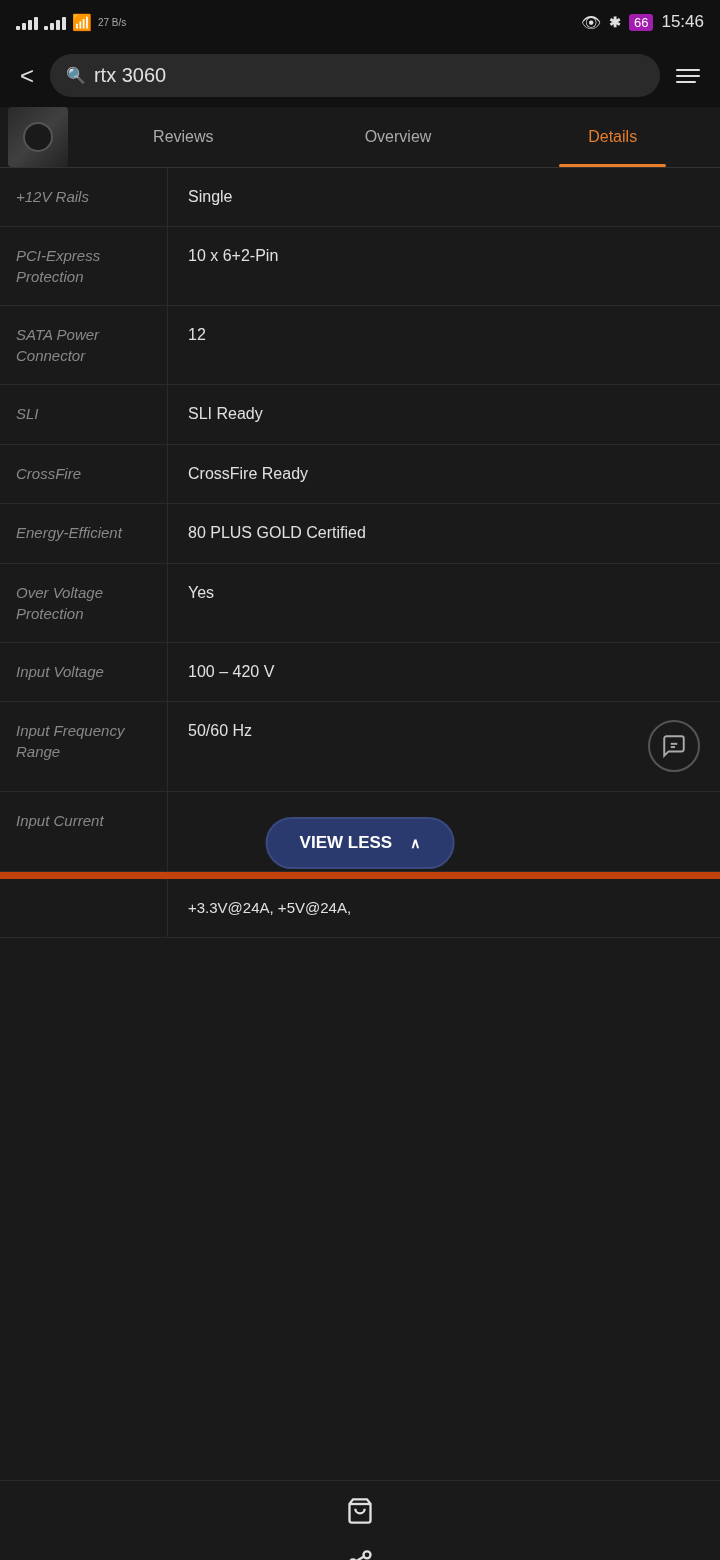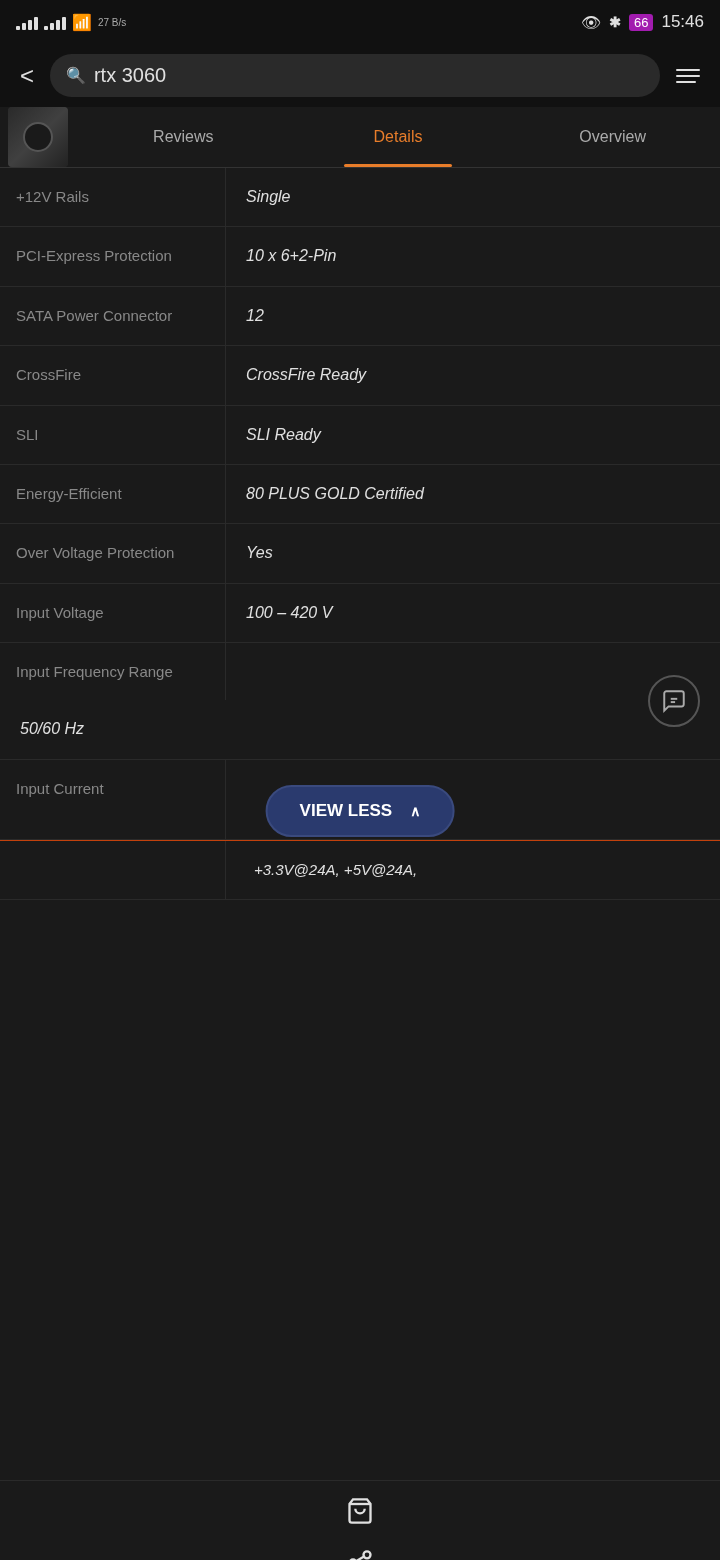--- a/index.html
+++ b/index.html
@@ -170,35 +170,35 @@
       width: 50%;
       height: 3px;
       background: #e87d2a;
       border-radius: 2px;
     }
     .spec-row {
       display: flex;
       border-bottom: 1px solid #2a2a2a;
     }
     .spec-label {
-      width: 226px;
+      width: 168px;
       flex-shrink: 0;
       padding: 18px 16px;
       color: #888;
       font-size: 15px;
       line-height: 1.4;
       border-right: 1px solid #2a2a2a;
+      font-style: italic;
     }
     .spec-value {
       flex: 1;
       padding: 18px 20px;
       color: #e0e0e0;
       font-size: 16px;
       line-height: 1.4;
-      font-style: italic;
     }
     .view-less-btn {
       background: #2a3a6e;
       border: 2px solid #3a4a7e;
       border-radius: 30px;
       padding: 14px 32px;
       color: #fff;
       font-size: 17px;
       font-weight: bold;
       display: flex;
@@ -327,26 +327,26 @@
 <div class="product-nav">
   <div class="product-thumb">
     <div class="psu-visual">
       <div class="psu-fan"></div>
     </div>
   </div>
   <div class="nav-tabs">
     <div class="nav-tab">
       <span>Reviews</span>
     </div>
+    <div class="nav-tab">
+      <span>Overview</span>
+    </div>
     <div class="nav-tab active">
       <span>Details</span>
     </div>
-    <div class="nav-tab">
-      <span>Overview</span>
-    </div>
   </div>
 </div>
 
 <div class="content-area">
 
   <div class="spec-row">
     <div class="spec-label">+12V Rails</div>
     <div class="spec-value">Single</div>
   </div>
 
@@ -354,45 +354,45 @@
     <div class="spec-label">PCI-Express Protection</div>
     <div class="spec-value">10 x 6+2-Pin</div>
   </div>
 
   <div class="spec-row">
     <div class="spec-label">SATA Power Connector</div>
     <div class="spec-value">12</div>
   </div>
 
   <div class="spec-row">
+    <div class="spec-label">SLI</div>
+    <div class="spec-value">SLI Ready</div>
+  </div>
+
+  <div class="spec-row">
     <div class="spec-label">CrossFire</div>
     <div class="spec-value">CrossFire Ready</div>
   </div>
 
   <div class="spec-row">
-    <div class="spec-label">SLI</div>
-    <div class="spec-value">SLI Ready</div>
-  </div>
-
-  <div class="spec-row">
     <div class="spec-label">Energy-Efficient</div>
     <div class="spec-value">80 PLUS GOLD Certified</div>
   </div>
 
   <div class="spec-row">
     <div class="spec-label">Over Voltage Protection</div>
     <div class="spec-value">Yes</div>
   </div>
 
   <div class="spec-row">
     <div class="spec-label">Input Voltage</div>
     <div class="spec-value">100 – 420 V</div>
   </div>
 
-  <div class="spec-row" style="position:relative; min-height:90px;flex-direction:column;">
+  <div class="spec-row" style="position:relative; min-height:90px;">
     <div class="spec-label">Input Frequency Range</div>
     <div class="spec-value">50/60 Hz</div>
     <div class="chat-fab" style="position:absolute; right:20px; top:50%; transform:translateY(-50%);">
       <svg width="26" height="26" viewBox="0 0 24 24" fill="none" stroke="#aaa" stroke-width="1.8">
         <path d="M21 15a2 2 0 0 1-2 2H7l-4 4V5a2 2 0 0 1 2-2h14a2 2 0 0 1 2 2z"></path>
         <line x1="9" y1="10" x2="15" y2="10" stroke-width="1.8"></line>
         <line x1="9" y1="13" x2="13" y2="13" stroke-width="1.8"></line>
       </svg>
     </div>
   </div>
@@ -406,21 +406,21 @@
 
   <div style="position:relative; height:0; display:flex; justify-content:center;">
     <div style="position:absolute; top:-55px; left:50%; transform:translateX(-50%);">
       <div class="view-less-btn">
         <span>VIEW LESS</span>
         <span class="chevron-up">∧</span>
       </div>
     </div>
   </div>
 
-  <div class="spec-row" style="border-top: 1px solid #c2410c; gap: 8px;">
+  <div class="spec-row" style="border-top: 7px solid #c2410c;">
     <div class="spec-label"></div>
     <div class="spec-value">
       <span style="color:#e0e0e0; font-size:15px;">+3.3V@24A, +5V@24A,</span>
     </div>
   </div>
 
 </div>
 
 <div class="bottom-bar">
   <div class="bottom-icon">

